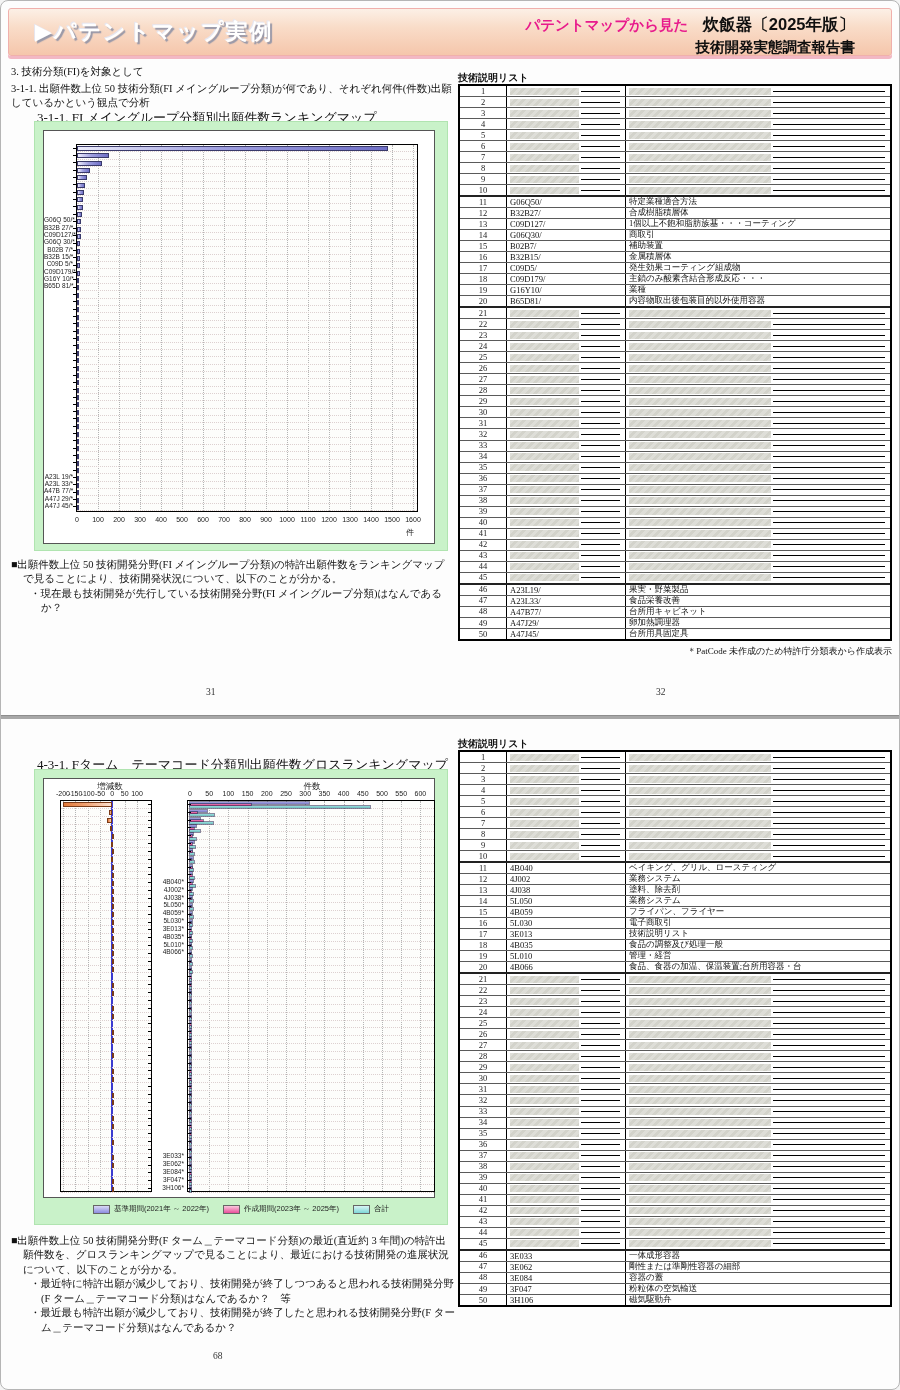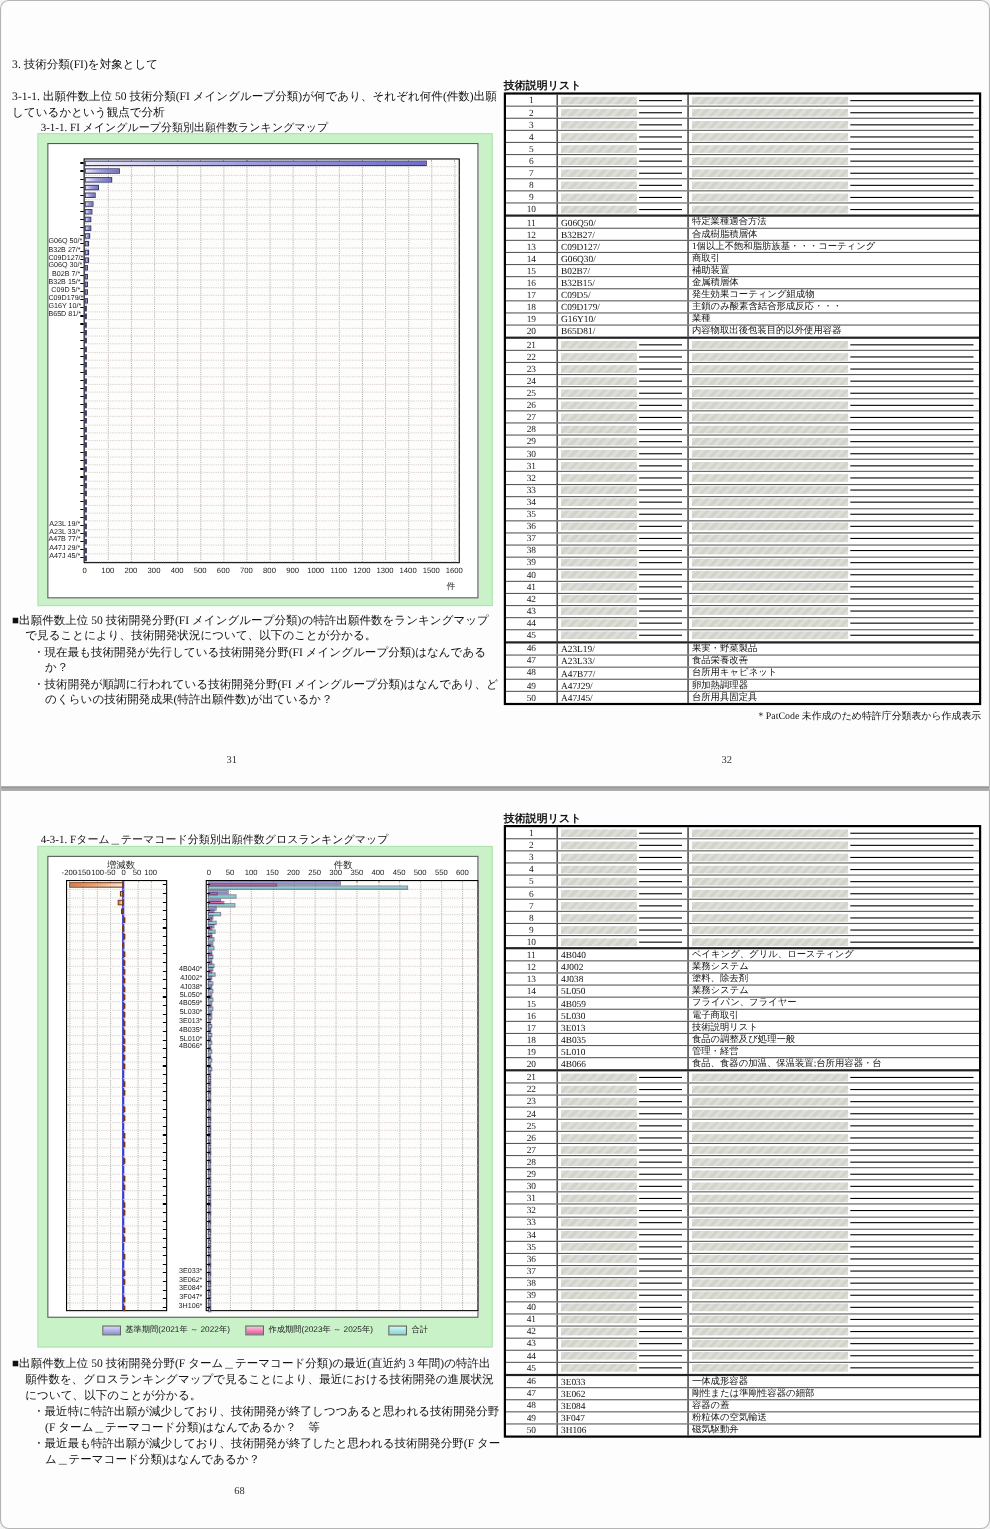--- a/index.html
+++ b/index.html
@@ -13,21 +13,21 @@
   .hdr-badge{position:absolute;left:26px;top:8px;font-family:"Liberation Sans","DejaVu Sans",sans-serif;
        font-weight:bold;font-size:22px;letter-spacing:2px;color:#fff;
        text-shadow:2px 2px 1px #9898a8,-1px -1px 0 #e6e6f0;}
   .hdr-right{position:absolute;right:36px;top:4px;text-align:right;line-height:1.35;
        font-family:"Liberation Sans","DejaVu Sans",sans-serif;}
   .t-pink{color:#e81a8c;font-weight:bold;font-size:14.5px;}
   .t-main{color:#101010;font-weight:bold;font-size:16.5px;margin-left:10px;}
   .t-sub{color:#101010;font-weight:bold;font-size:14.5px;}
   
   .doc{position:absolute;font-size:10.5px;line-height:1.32;}
-  .cap{position:absolute;font-size:10px;}
+  .cap{position:absolute;font-size:13px;}
   .bullets{position:absolute;font-size:10.5px;line-height:1.38;width:444px;}
   .bullets .b-main{padding-left:12px;text-indent:-12px;}
   .bullets .b-sub{padding-left:30px;text-indent:-11px;}
   .pageno{position:absolute;font-size:9.5px;color:#333;}
   .divider{position:absolute;left:0;width:900px;height:3px;background:#a8a8a8;border-top:1px solid #8d8d8d;}
   
   .gframe{position:absolute;background:#c9f2c9;border:1px solid #b0e4b0;box-sizing:border-box;}
   .cbox{position:absolute;background:#fff;border:1px solid #555;box-sizing:border-box;}
   .plot{position:absolute;border:1px solid #000;box-sizing:border-box;background:#fdfdfb;}
   .vgrid{position:absolute;top:0;bottom:0;width:0;border-left:1px dotted #b4b4b4;}
@@ -70,22 +70,34 @@
   .m1{width:62%;}
   .m2{width:55%;}
   .rline{flex:1;height:1px;background:#000;align-self:center;margin:0 2px;}
   .footnote{position:absolute;font-size:9px;text-align:right;color:#111;}
 </style>
 </head>
 <body>
 
 <div class="screen">
 
+  <div class="hdr">
+    <div class="hdr-badge">▶パテントマップ実例</div>
+    <div class="hdr-right">
+      <div>
+        <span class="t-pink">パテントマップから見た</span>
+        <span class="t-main">炊飯器〔2025年版〕</span>
+      </div>
+      <div>
+        <span class="t-sub">技術開発実態調査報告書</span>
+      </div>
+    </div>
+  </div>
 
-  <div class="doc" style="left:10px;top:52px;">3. 技術分類(FI)を対象として</div>
+  <div class="doc" style="left:10px;top:64px;">3. 技術分類(FI)を対象として</div>
   <div class="doc" style="left:10px;top:81px;width:446px;">3-1-1. 出願件数上位 50 技術分類(FI メイングループ分類)が何であり、それぞれ何件(件数)出願しているかという観点で分析</div>
   <div class="cap" style="left:36px;top:108px;">3-1-1. FI メイングループ分類別出願件数ランキングマップ</div>
 
   <div class="gframe" style="left:33px;top:120px;width:414px;height:430px;">
     <div class="cbox" style="left:8px;top:8px;width:392px;height:414px;">
       <div class="plot" id="plot1" style="left:32px;top:13px;width:342px;height:368px;">
           <div class="vgrid" style="left: 21px;"></div>
           <div class="vgrid" style="left: 42px;"></div>
           <div class="vgrid" style="left: 63px;"></div>
           <div class="vgrid" style="left: 84px;"></div>
@@ -237,21 +249,20 @@
           <div class="yl" style="left: 0px; top: 364.52px; width: 29px;">A47J 29/*</div>
           <div class="yl" style="left: 0px; top: 371.84px; width: 29px;">A47J 45/*</div>
           <div class="unit" style="left: 362px; top: 396px;">件</div>
         </div>
     </div>
   </div>
 
   <div class="bullets" style="left:10px;top:557px;" id="bullets-top">
       <div class="b-main">■出願件数上位 50 技術開発分野(FI メイングループ分類)の特許出願件数をランキングマップで見ることにより、技術開発状況について、以下のことが分かる。</div>
       <div class="b-sub">・現在最も技術開発が先行している技術開発分野(FI メイングループ分類)はなんであるか？</div>
-      <div class="b-sub">・技術開発が順調に行われている技術開発分野(FI メイングループ分類)はなんであり、どのくらいの技術開発成果(特許出願件数)が出ているか？</div>
     </div>
   <div class="pageno" style="left:205px;top:686px;">31</div>
   <div class="pageno" style="left:655px;top:686px;">32</div>
 
   <div class="list-title" style="left:457px;top:70px;">技術説明リスト</div>
   <div class="tbl" id="tbl-top" style="left:457px;top:83px;">
       <div class="trow">
         <div class="c-no">1</div>
         <div class="c-code">
           <div class="mask m1"></div>

